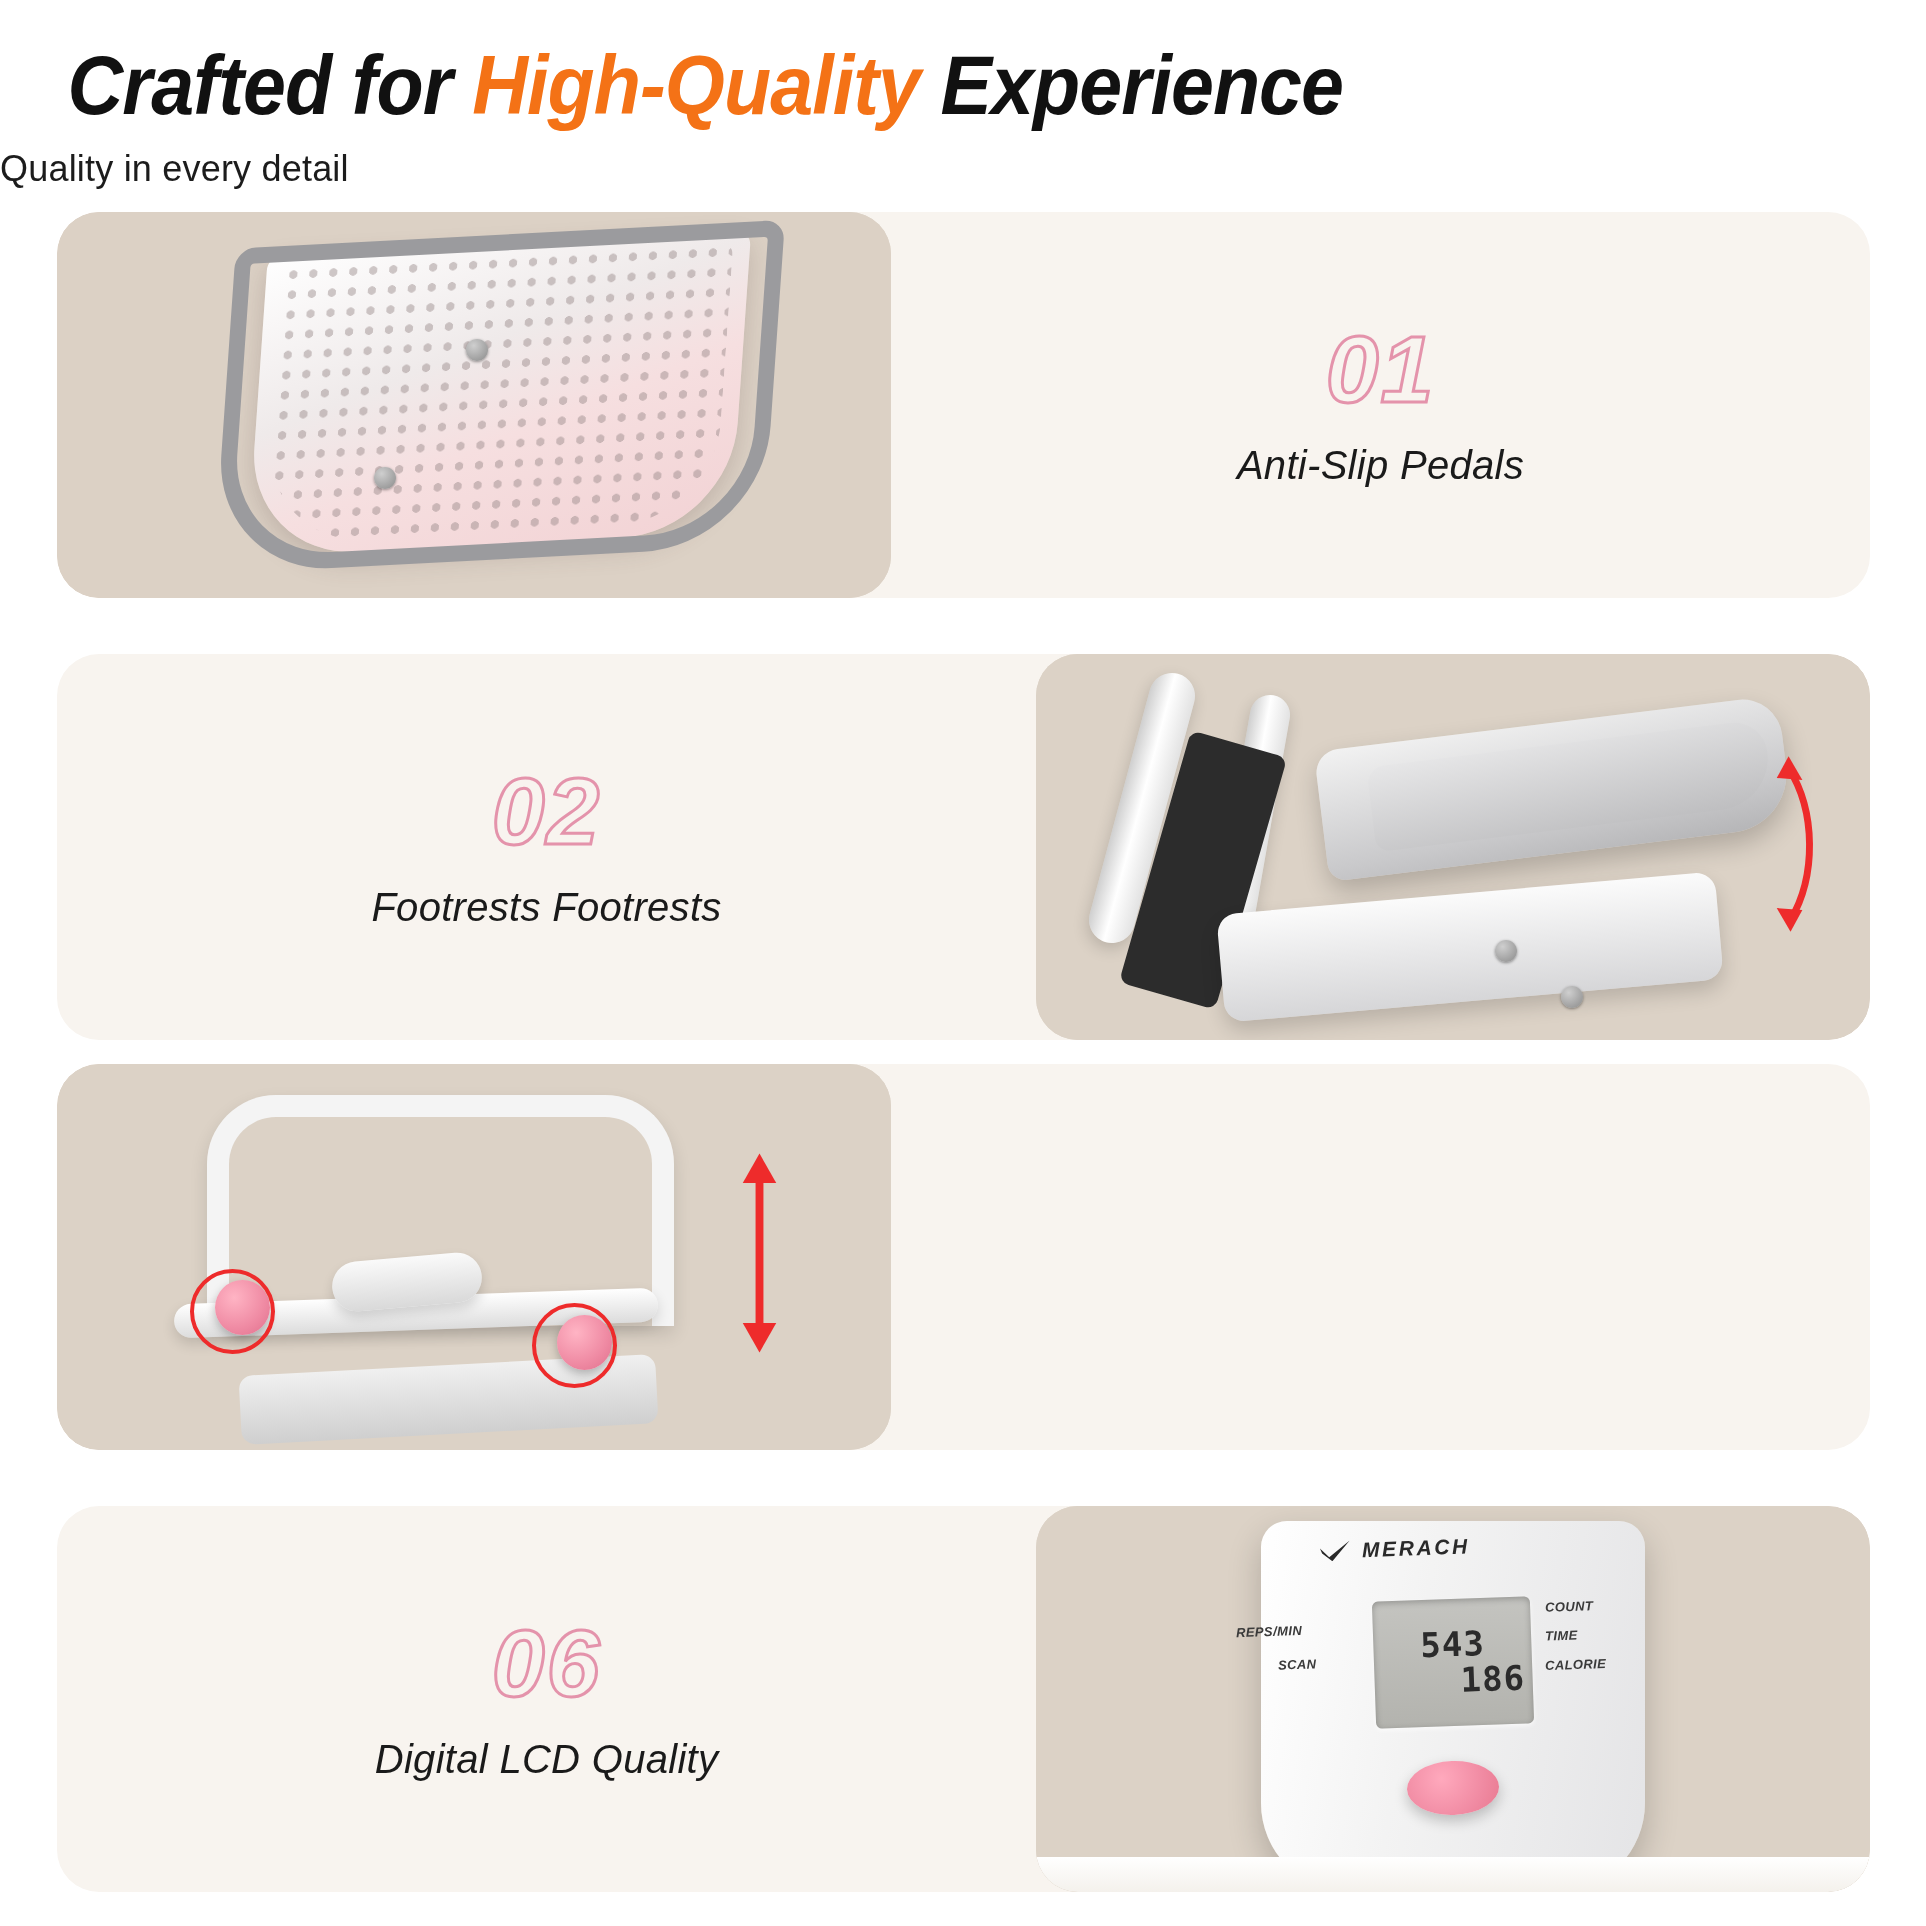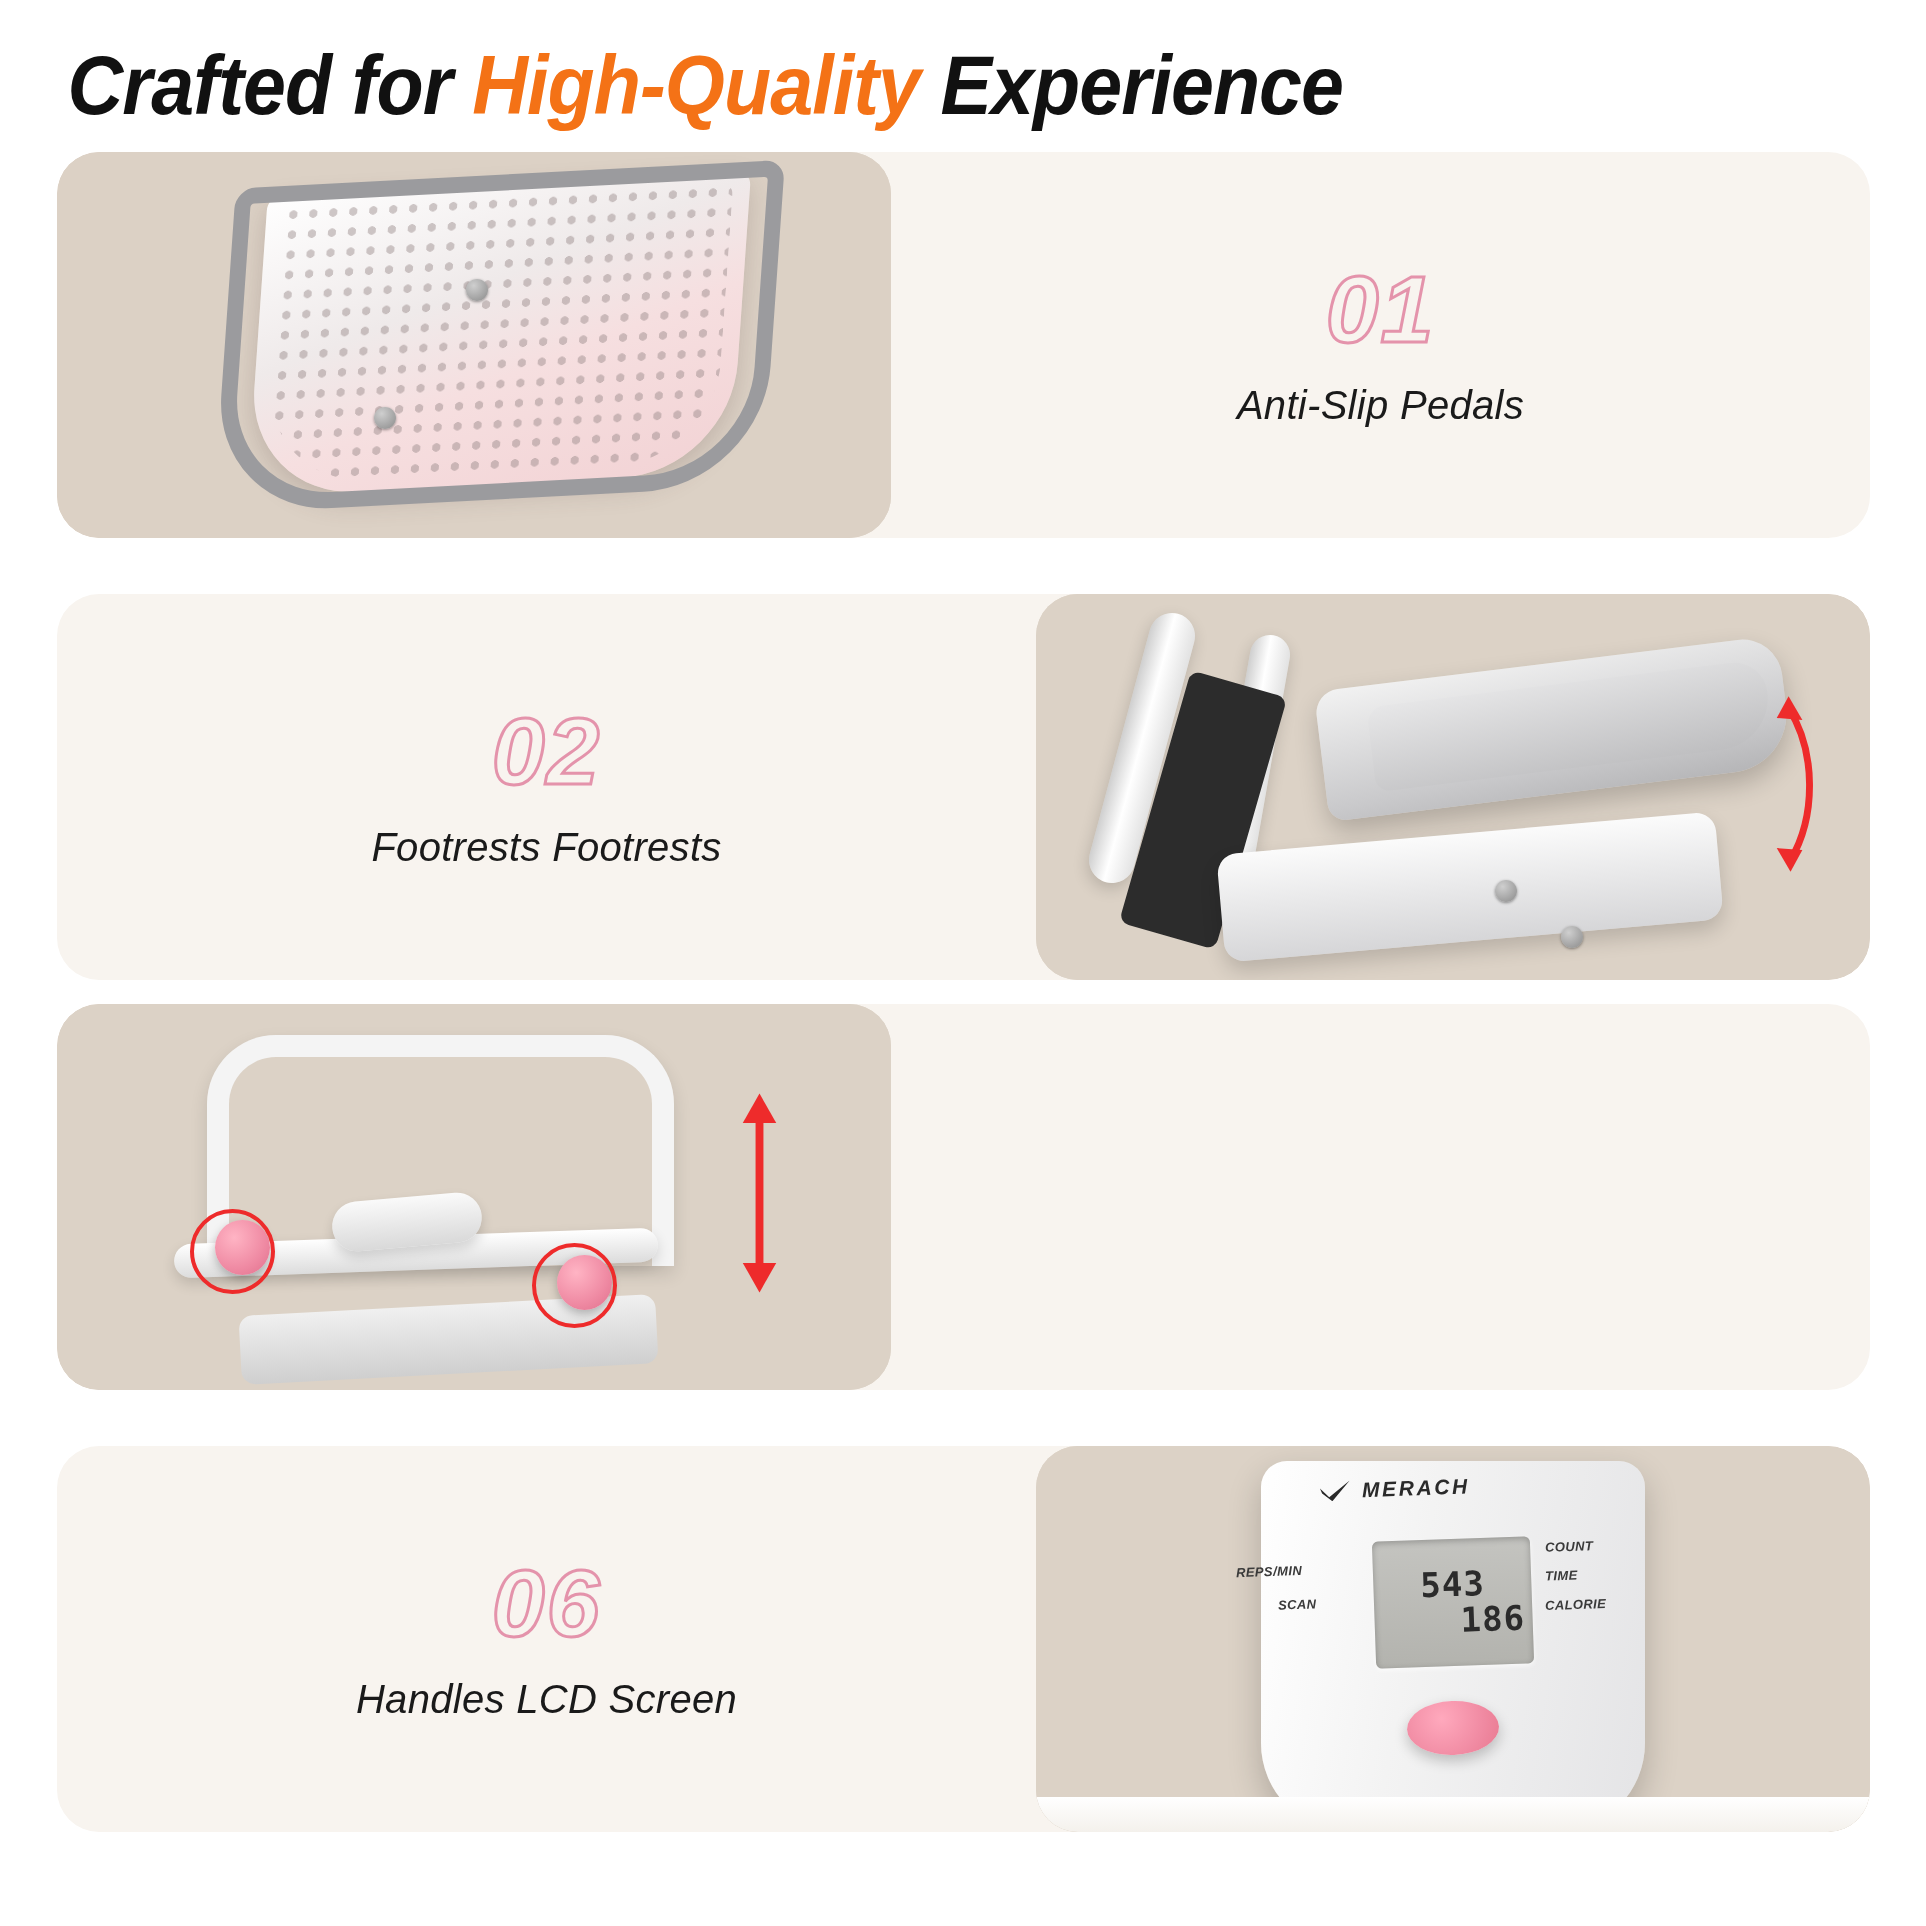--- a/index.html
+++ b/index.html
@@ -248,20 +248,21 @@
   .p4-floor {
     position:absolute; left:0; bottom:0; width:100%; height:9%;
     background:linear-gradient(180deg,#ffffff,#f4f1ec);
   }
 </style>
 </head>
 <body>
 
 <div class="header">
   <div class="title"><span>Crafted for </span><span class="hl">High-Quality</span><span> Experience</span></div>
+  <div class="subtitle">Quality in every detail</div>
 </div>
 
 <div class="cards">
 
   <div class="card img-left">
     <div class="photo">
       <div class="p1-bg"></div>
       <div class="p1-pedal"></div>
       <div class="p1-dots"></div>
       <div class="p1-rim"></div>
@@ -337,18 +338,18 @@
       <div class="lcd-small" style="left:29%;top:39%">SCAN</div>
       <div class="lcd-small" style="left:61%;top:24%">COUNT</div>
       <div class="lcd-small" style="left:61%;top:31.5%">TIME</div>
       <div class="lcd-small" style="left:61%;top:39%">CALORIE</div>
 
       <div class="p4-btn"></div>
       <div class="p4-floor"></div>
     </div>
     <div class="textside">
       <div class="num">06</div>
-      <div class="caption">Handles LCD Screen</div>
+      <div class="caption">Digital LCD Quality</div>
     </div>
   </div>
 
 </div>
 
 
 </body></html>

